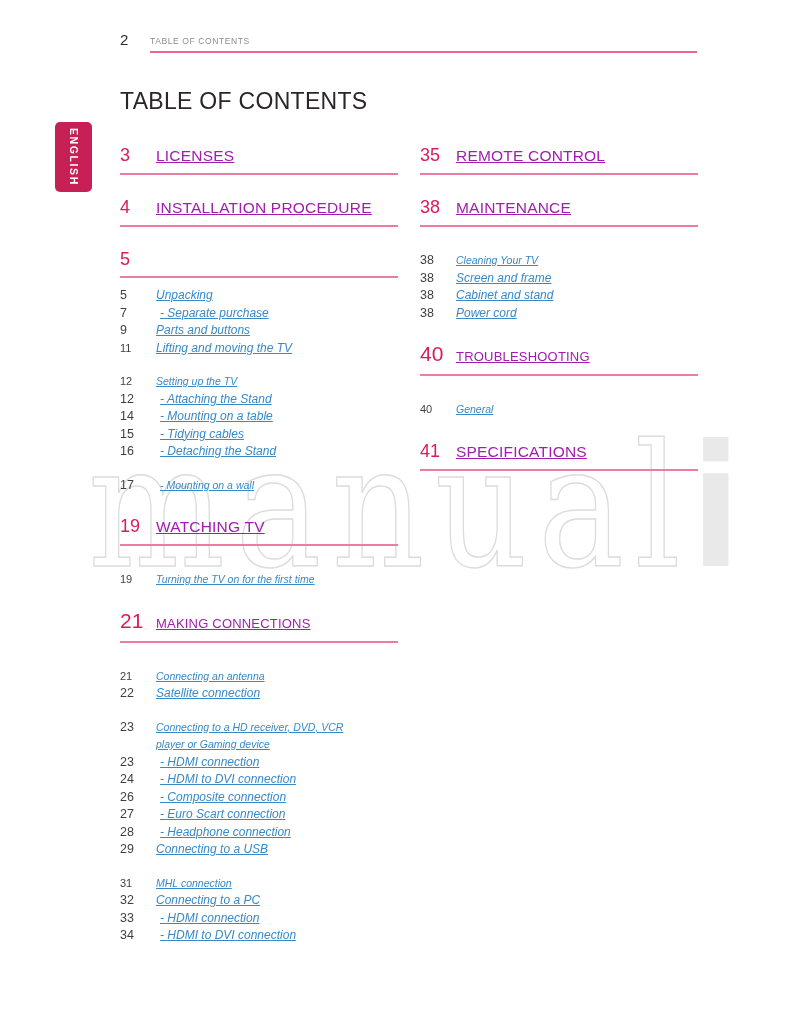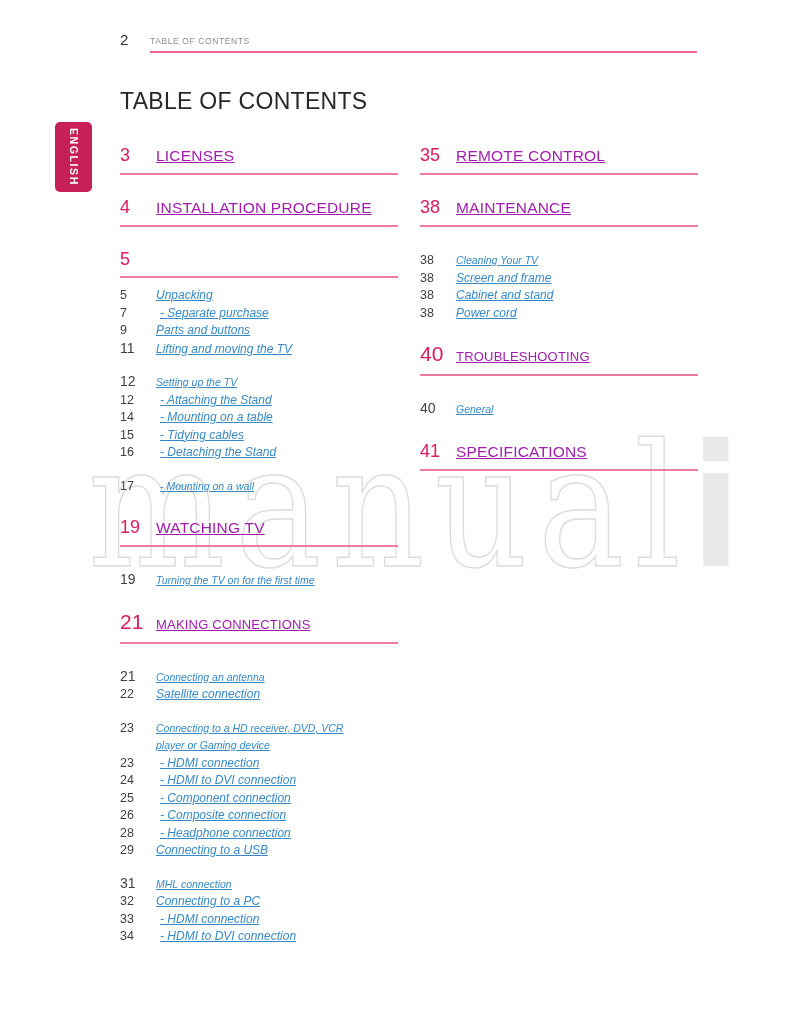--- a/index.html
+++ b/index.html
@@ -91,21 +91,21 @@
   }
   .section.lg .sec-num { font-size: 21px; }
   .section.lg .sec-title { font-size: 13px; }
 
   .items { margin-top: 9px; }
   .item { display: flex; align-items: baseline; }
   .item-num {
     flex: none; width: 36px;
     font-size: 12.5px; color: #3f3f3f; line-height: 17.5px;
   }
-  .item-num.sm { font-size: 14px; }
+  .item-num.sm { font-size: 11px; }
   .item-label {
     font-size: 12px; color: #3789c8; text-decoration: underline;
     line-height: 17.5px; white-space: pre-line; cursor: pointer; font-style: italic;
   }
   .item-label.sm { font-size: 10.5px; margin-top: 16px; }
   .item-label.dash { padding-left: 4px; }
 </style>
 </head>
 <body>
 
@@ -217,28 +217,28 @@
             </div>
             <div class="item">
               <span class="item-num">23</span>
               <a class="item-label dash">- HDMI connection</a>
             </div>
             <div class="item">
               <span class="item-num">24</span>
               <a class="item-label dash">- HDMI to DVI connection</a>
             </div>
             <div class="item">
-              <span class="item-num">25</span>
-              <a class="item-label dash">- Component connection</a>
-            </div>
-            <div class="item">
               <span class="item-num">26</span>
               <a class="item-label dash">- Composite connection</a>
             </div>
             <div class="item">
+              <span class="item-num">27</span>
+              <a class="item-label dash">- Euro Scart connection</a>
+            </div>
+            <div class="item">
               <span class="item-num">28</span>
               <a class="item-label dash">- Headphone connection</a>
             </div>
             <div class="item">
               <span class="item-num">29</span>
               <a class="item-label">Connecting to a USB</a>
             </div>
             <div class="item">
               <span class="item-num sm">31</span>
               <a class="item-label sm">MHL connection</a>

